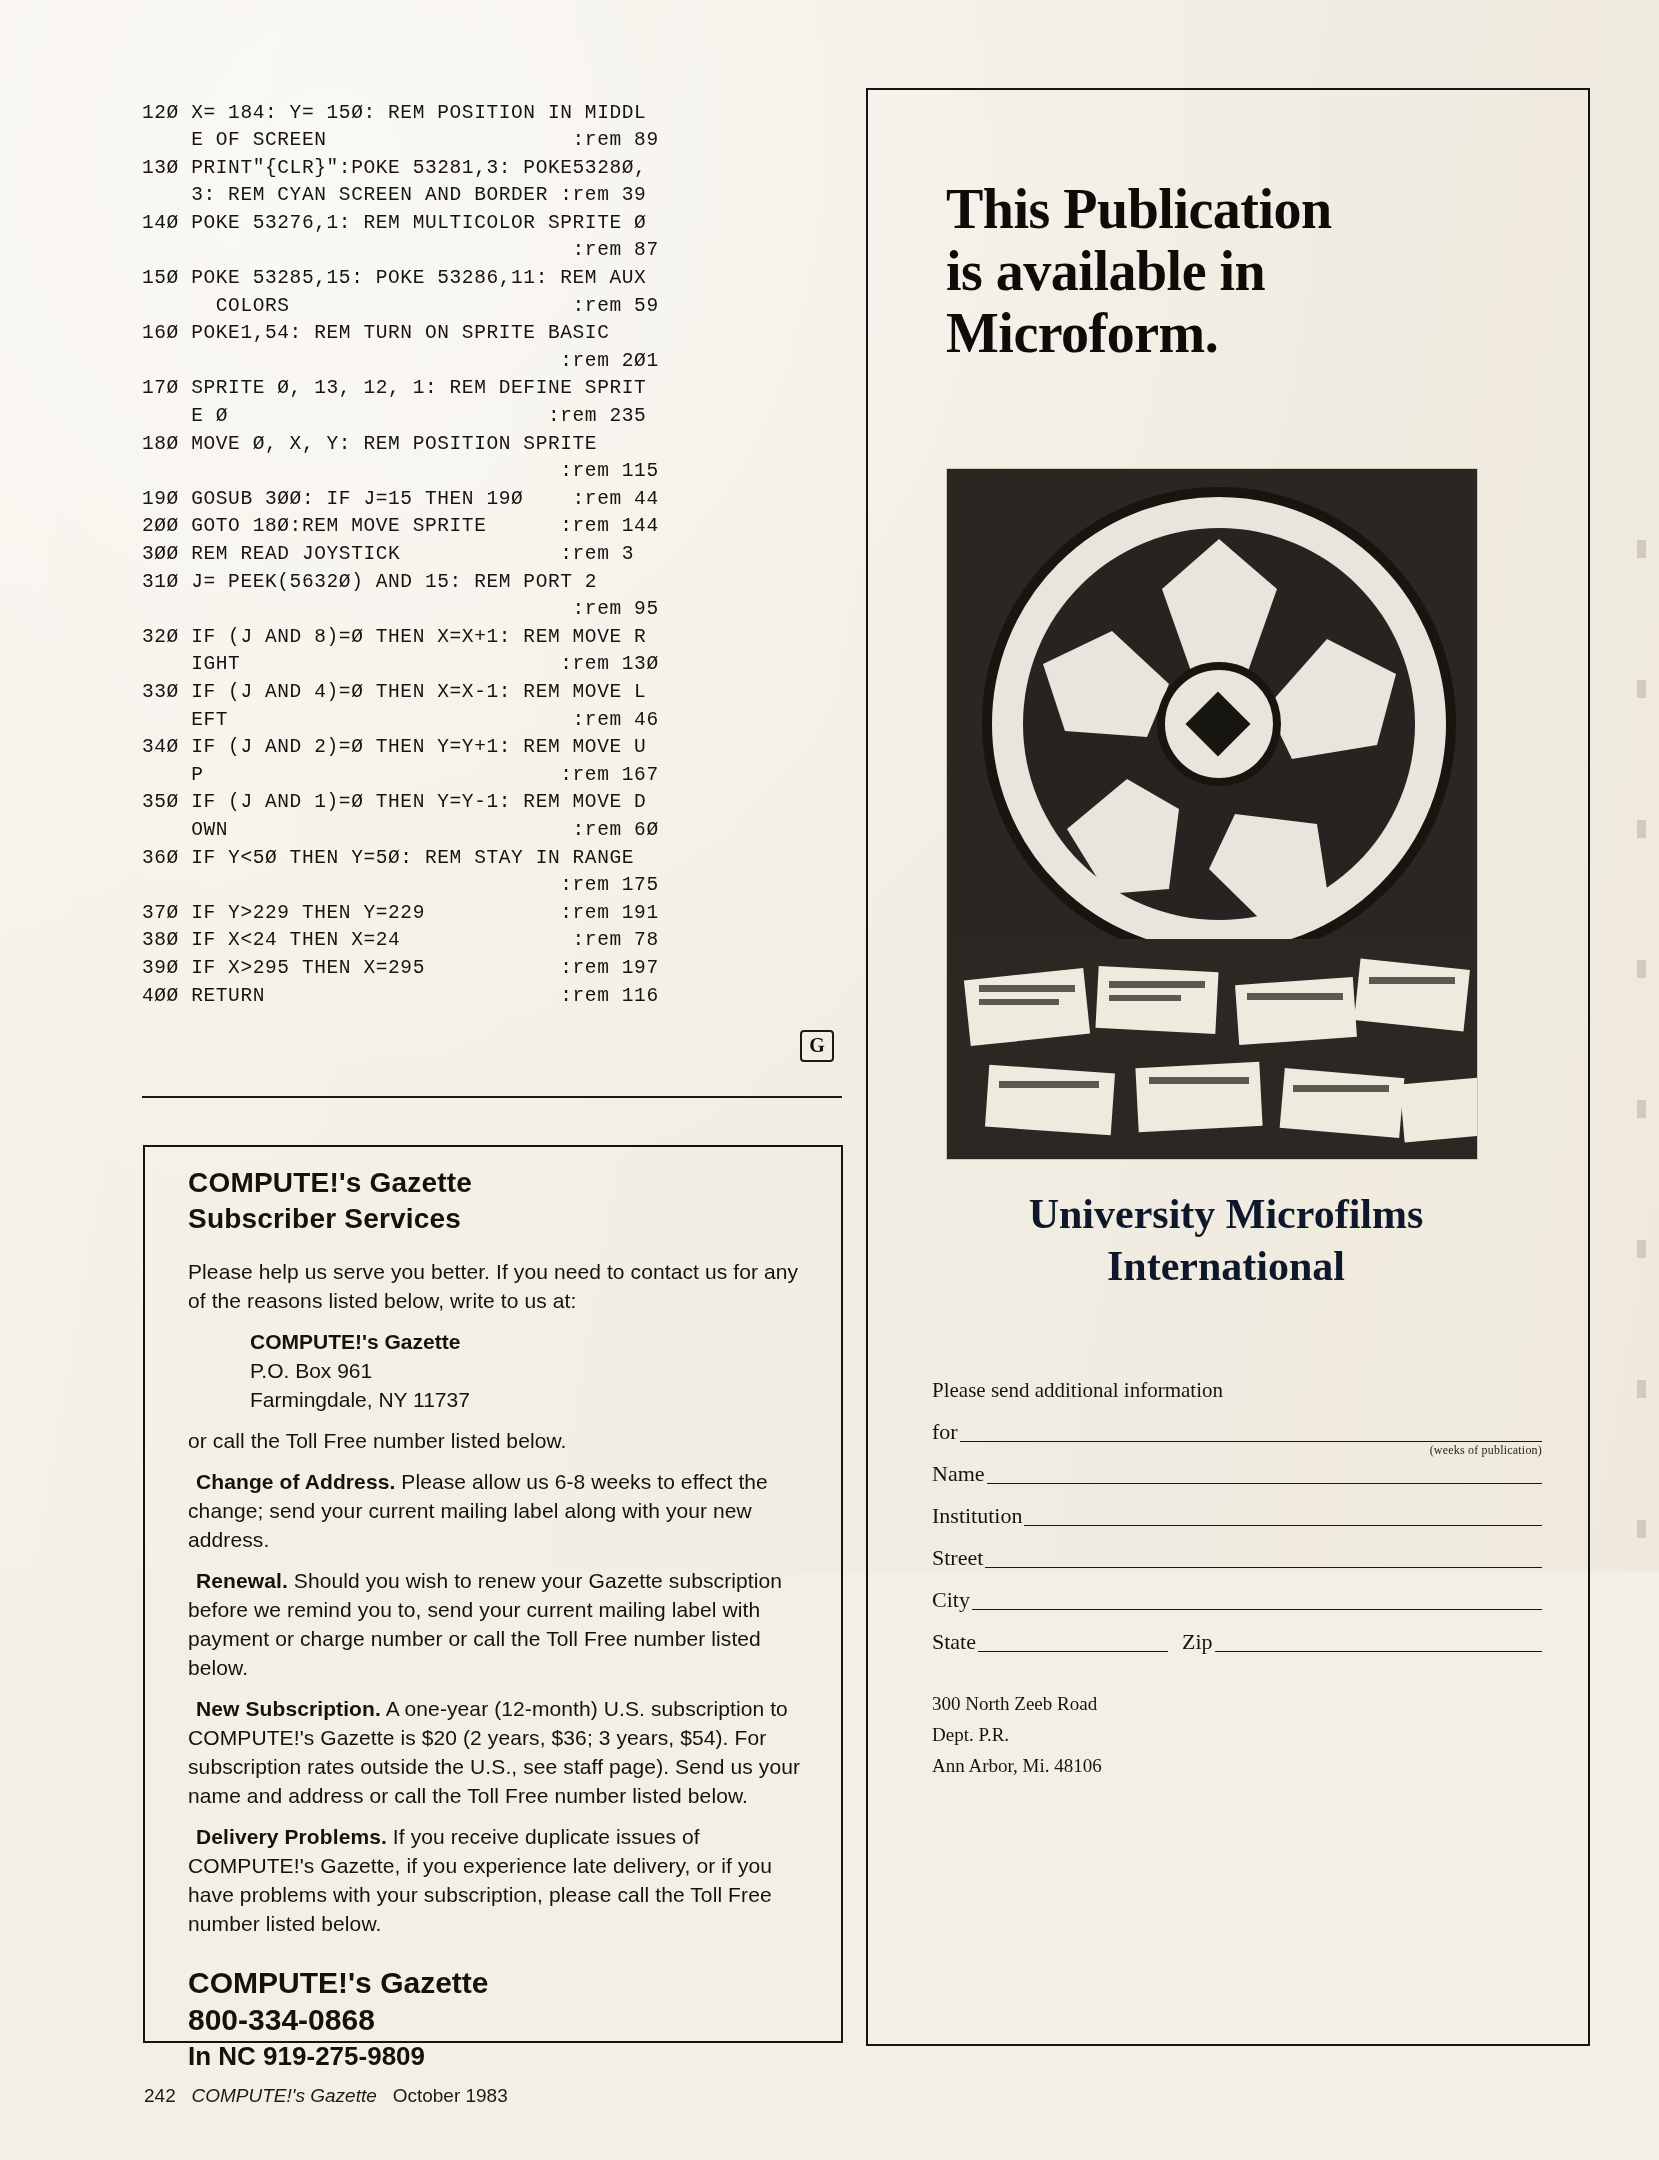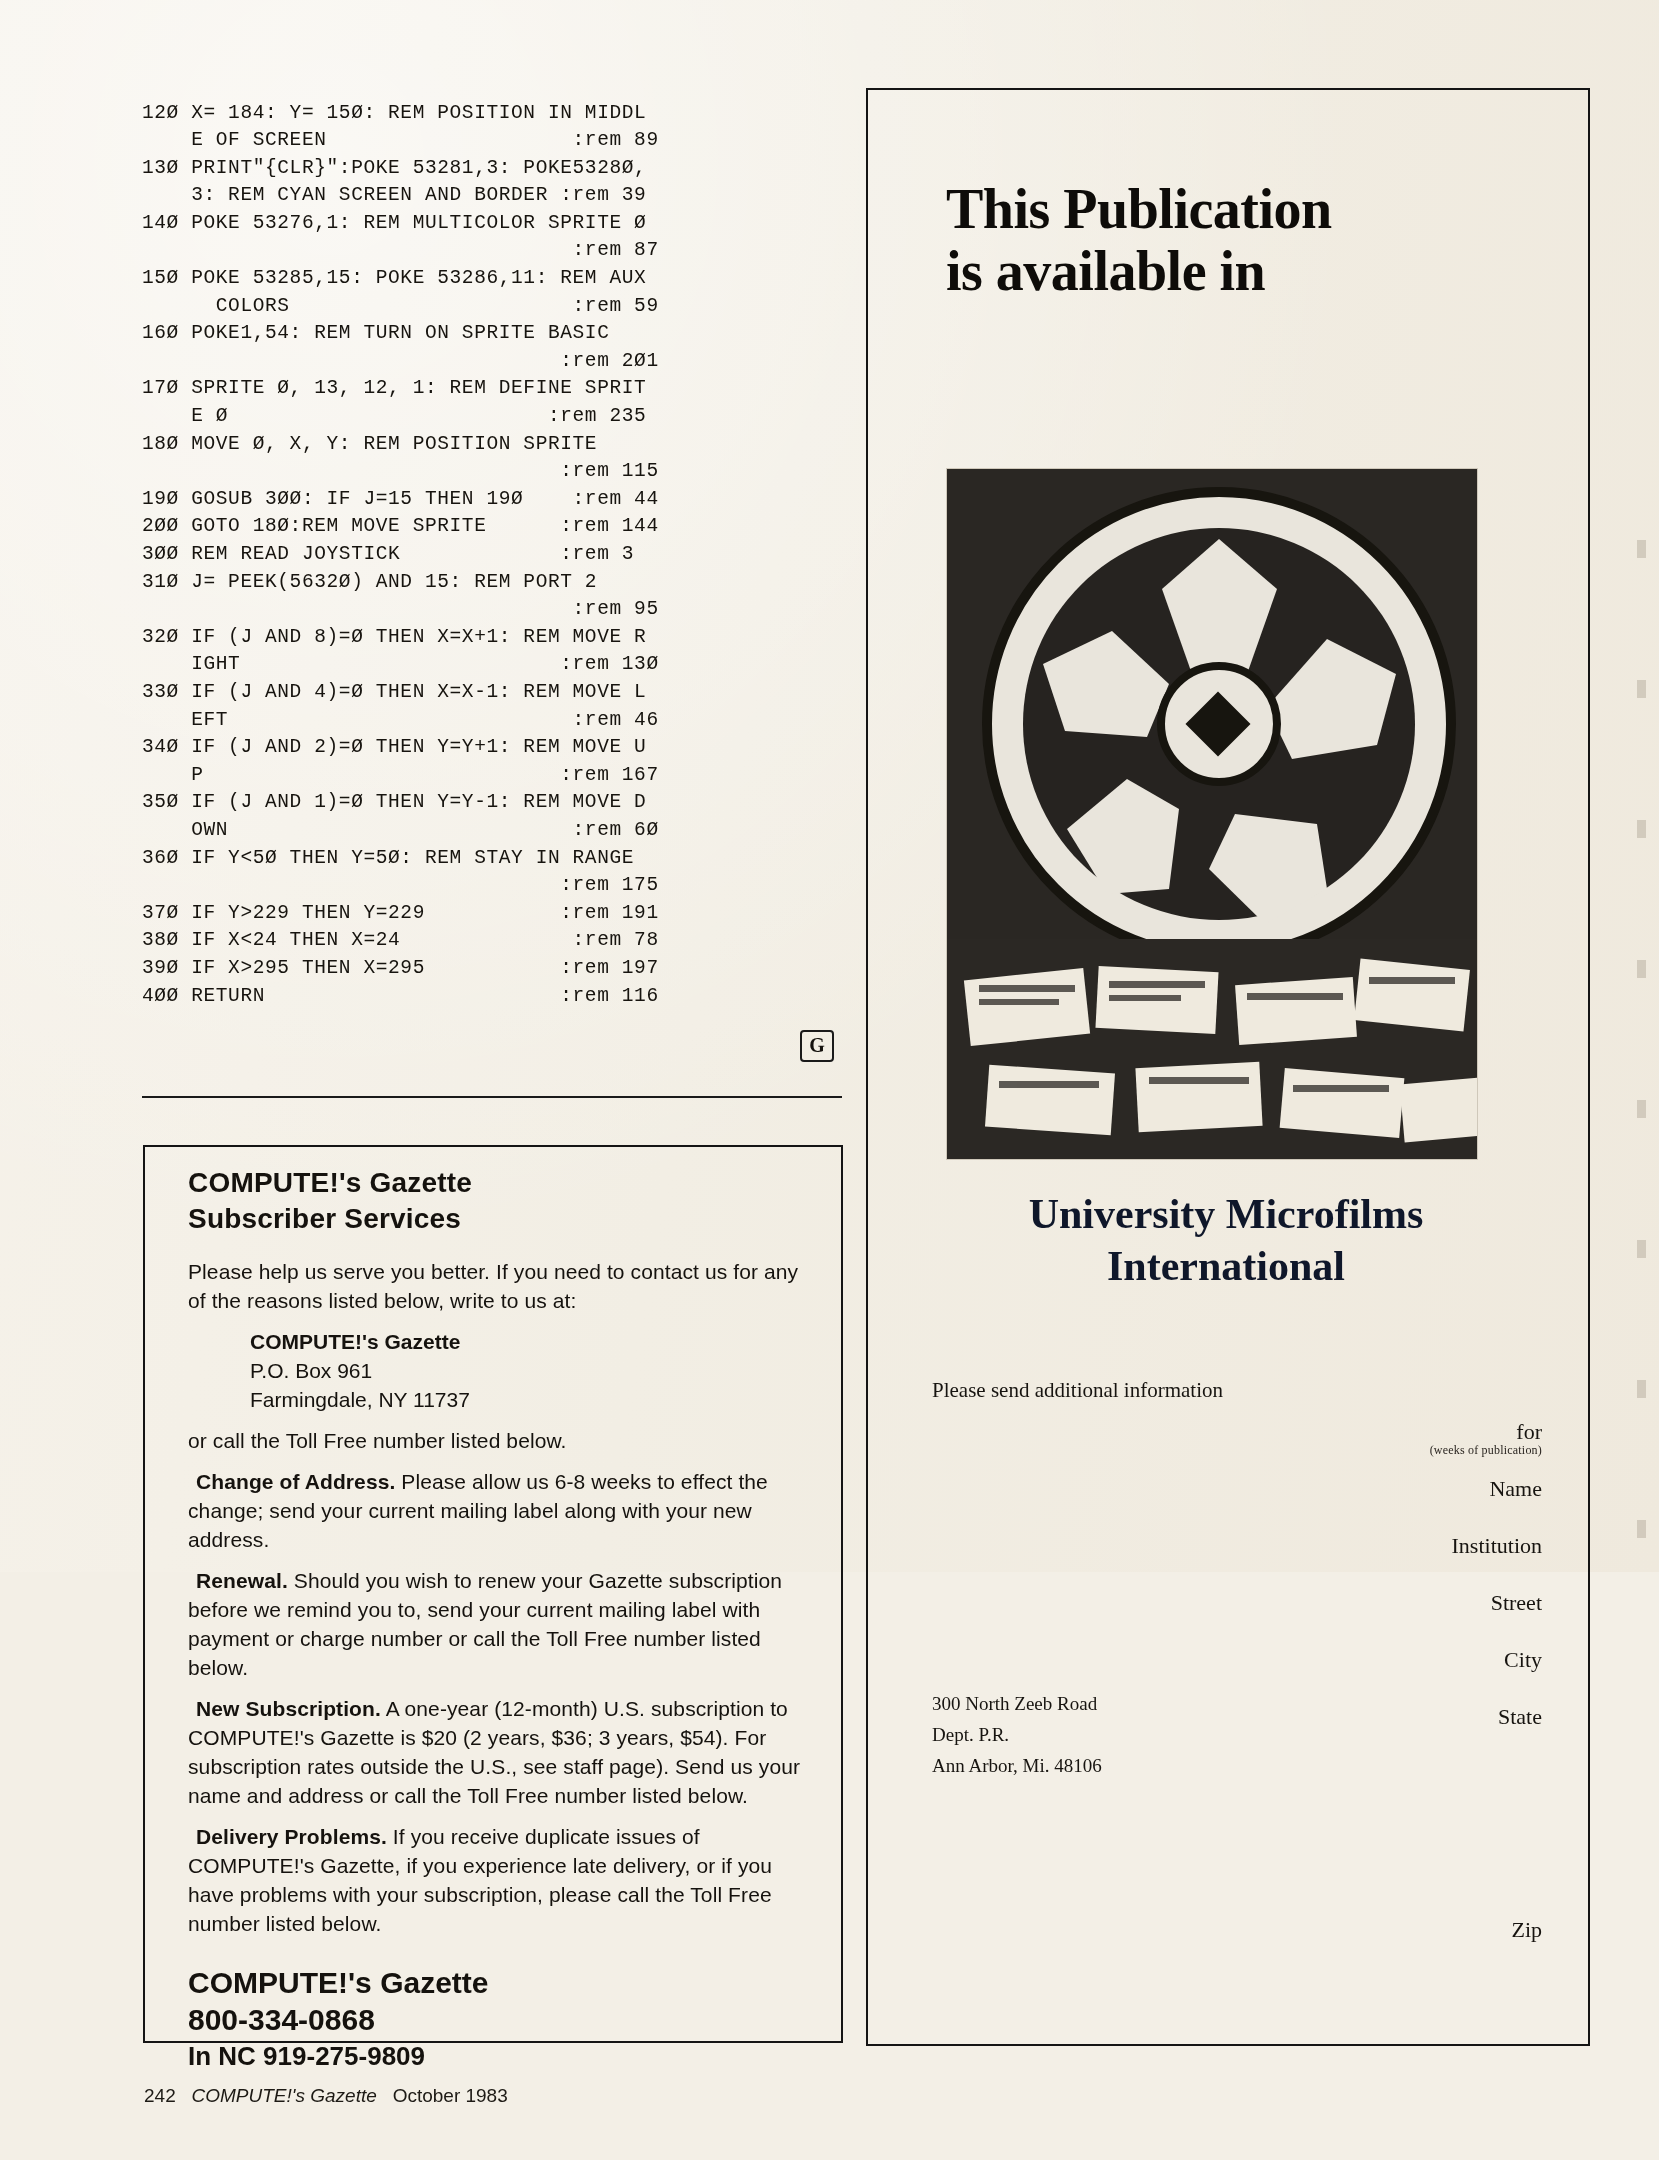--- a/index.html
+++ b/index.html
@@ -102,21 +102,21 @@
     color:#0f172a;
   }
 
   .form{
     position:absolute;left:66px;top:1290px;width:610px;
     font-family:"Liberation Serif","DejaVu Serif",serif;
     font-size:21px;color:#171410;
   }
   .form-lead{margin:0 0 18px 0;font-size:21px;}
   .f-row{
-    display:flex;align-items:flex-end;margin-bottom:34px;position:relative;flex-direction:column;
+    display:flex;margin-bottom:20px;position:relative;
   }
   .f-label{white-space:nowrap;font-size:22px;line-height:22px;}
   .f-line{
     flex:1;border-bottom:1.5px solid #1b1713;height:20px;margin-left:2px;
   }
   .f-note{
     position:absolute;right:0;top:22px;font-size:12px;color:#2a2520;
     letter-spacing:0.2px;
   }
   .f-row.split .f-line.a{flex:0 0 190px;margin-right:14px;}
@@ -231,20 +231,21 @@
       <div>800-334-0868</div>
       <div class="small">In NC 919-275-9809</div>
     </div>
   </div>
 
   <div class="ad-box"></div>
   <div class="ad-inner">
     <div class="ad-head">
       <span>This Publication</span><br>
       <span>is available in</span><br>
+      <span>Microform.</span>
     </div>
 
     <div class="ad-photo">
       <svg viewBox="0 0 530 690" width="530" height="690" preserveAspectRatio="none">
         <defs>
           <clipPath id="cp">
               <rect x="0" y="0" width="530" height="690"></rect>
             </clipPath>
         </defs>
         <g clip-path="url(#cp)">

